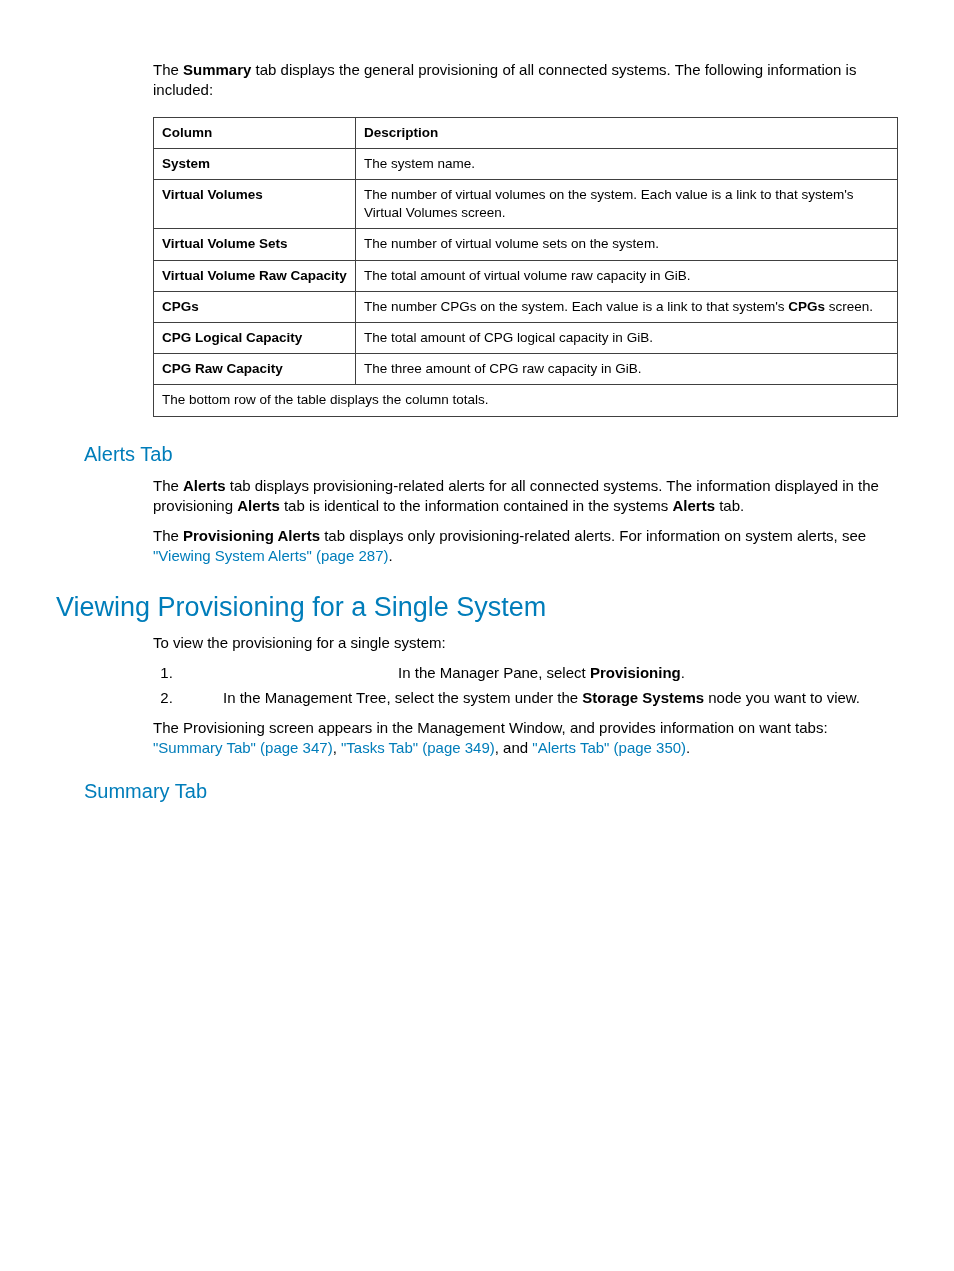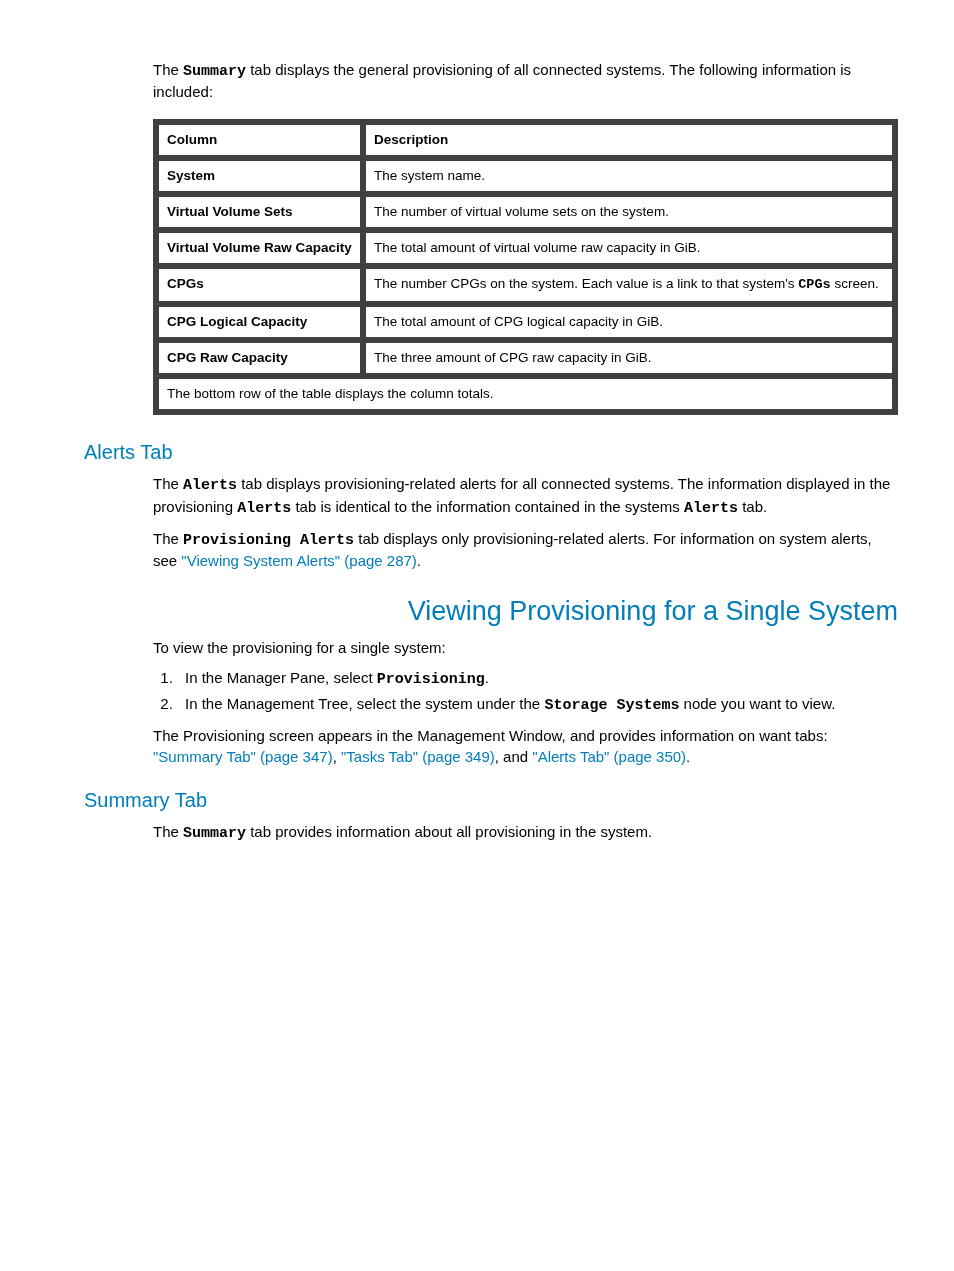--- a/index.html
+++ b/index.html
@@ -20,21 +20,21 @@
   }
   table {
     border-collapse: collapse;
     width: 100%;
     margin-left: 97px;
     width: calc(100% - 97px);
     margin-bottom: 24px;
     font-size: 13.5px;
   }
   table th, table td {
-    border: 6px solid #404040;
+    border: 1px solid #404040;
     text-align: left;
     padding: 6px 8px;
     vertical-align: top;
   }
   table th {
     font-weight: bold;
     background: #fff;
   }
   table td.col-name {
     font-weight: bold;
@@ -50,38 +50,38 @@
     margin: 20px 0 8px 0;
   }
   h2.h-alerts, h2.h-summary2 {
     font-size: 20px;
     margin-left: 28px;
   }
   h2.h-viewing {
     font-size: 27px;
     margin-left: 0;
     margin-top: 22px;
-    text-align: right;
   }
   p {
     margin: 0 0 10px 0;
   }
   .link {
     color: #007dba;
     cursor: pointer;
   }
   ol {
     margin: 4px 0 10px 0;
     padding-left: 24px;
   }
   ol li {
     padding-left: 8px;
     margin-bottom: 4px;
+    text-align: center;
   }
-  b { font-weight: bold; font-family: Liberation Mono, monospace; }
+  b { font-weight: bold; }
   .page-wrap {
     position: relative;
     min-height: 1271px;
     box-sizing: border-box;
   }
 </style>
 </head>
 <body>
 <div class="page-wrap">
 
@@ -93,20 +93,24 @@
   <thead>
     <tr>
       <th>Column</th>
       <th>Description</th>
     </tr>
   </thead>
   <tbody id="tbody">
         <tr>
           <td class="col-name">System</td>
           <td>The system name.</td>
+        </tr>
+        <tr>
+          <td class="col-name">Virtual Volumes</td>
+          <td>The number of virtual volumes on the system. Each value is a link to that system's Virtual Volumes screen.</td>
         </tr>
         <tr>
           <td class="col-name">Virtual Volume Sets</td>
           <td>The number of virtual volume sets on the system.</td>
         </tr>
         <tr>
           <td class="col-name">Virtual Volume Raw Capacity</td>
           <td>The total amount of virtual volume raw capacity in GiB.</td>
         </tr>
         <tr>
@@ -139,17 +143,14 @@
 <p class="body-indent">To view the provisioning for a single system:</p>
 <ol class="body-indent" id="steps">
       <li>In the Manager Pane, select <b>Provisioning</b>.</li>
       <li>In the Management Tree, select the system under the <b>Storage Systems</b> node you want to view.</li>
     </ol>
 <p class="body-indent">
   <span>The Provisioning screen appears in the Management Window, and provides information on want tabs: </span><span class="link">"Summary Tab" (page 347)</span><span>, </span><span class="link">"Tasks Tab" (page 349)</span><span>, and </span><span class="link">"Alerts Tab" (page 350)</span><span>.</span>
 </p>
 
 <h2 class="h-summary2">Summary Tab</h2>
-<p class="body-indent">
-  <span>The </span><b>Summary</b><span> tab provides information about all provisioning in the system.</span>
-</p>
 
 </div>
 
 </body></html>

